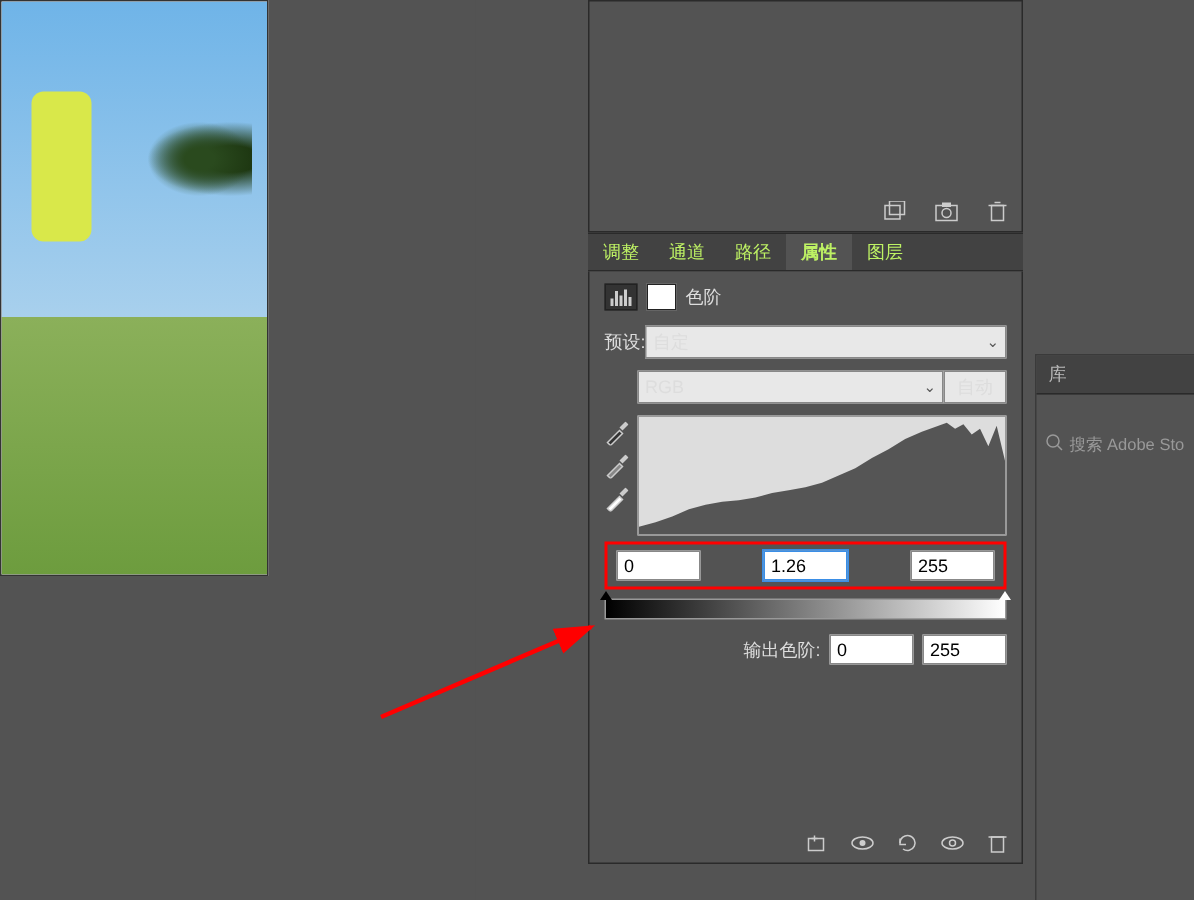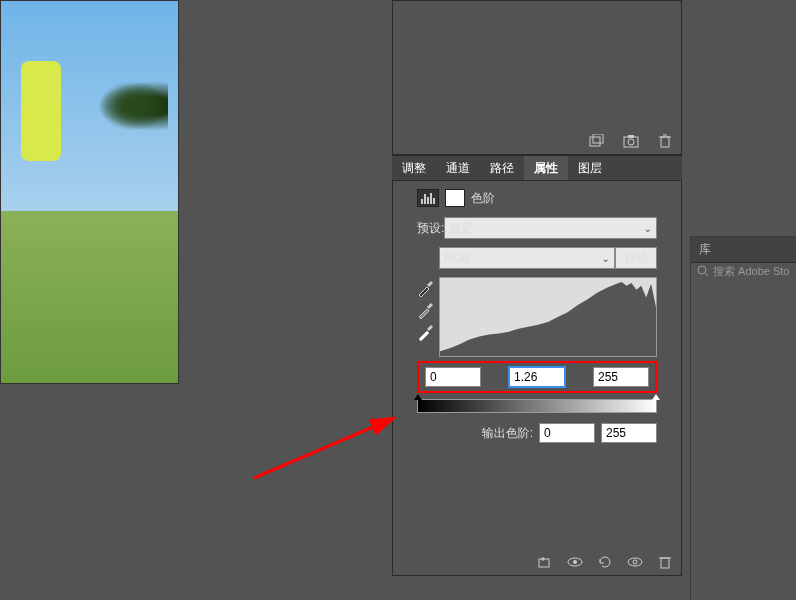--- a/index.html
+++ b/index.html
@@ -10,24 +10,24 @@
 .photo { width: 100%; height: 100%; background: linear-gradient(180deg, #6fb4e8 0%, #a8d0ed 55%, #8bb05a 55%, #6d9c3e 100%); position: relative; }
 .photo::before { content: ""; position: absolute; right: 10px; top: 80px; width: 70px; height: 50px; background: radial-gradient(ellipse at center, #2a4a1e 20%, transparent 70%), radial-gradient(ellipse at 80% 50%, #1e3812 25%, transparent 70%); }
 .photo::after { content: ""; position: absolute; left: 20px; top: 60px; width: 40px; height: 100px; background: #d9e84a; border-radius: 8px; }
 
 .panel-stack { position: absolute; left: 392px; top: 0; width: 290px; height: 600px; background: #535353; }
 .top-panel { height: 155px; background: #535353; border: 1px solid #2a2a2a; position: relative; }
 .top-panel-icons { position: absolute; right: 8px; bottom: 6px; display: flex; gap: 18px; align-items: center; }
 .icon { width: 16px; height: 14px; color: #ccc; font-size: 14px; display: inline-flex; align-items: center; justify-content: center; }
 
 .tabs-row { display: flex; background: #424242; border-top: 1px solid #2a2a2a; border-bottom: 1px solid #2a2a2a; height: 26px; }
-.tab { padding: 4px 10px; color: #ffffff; font-size: 12px; cursor: pointer; }
+.tab { padding: 4px 10px; color: #bef264; font-size: 12px; cursor: pointer; }
 .tab.active { background: #535353; font-weight: bold; }
 
-.props-body { background: #535353; padding: 8px 24px; color: #ddd; font-size: 12px; border: 1px solid #2a2a2a; border-top: none; position: relative; height: 395px; }
+.props-body { background: #535353; padding: 8px 10px; color: #ddd; font-size: 12px; border: 1px solid #2a2a2a; border-top: none; position: relative; height: 395px; }
 .levels-header { display: flex; align-items: center; gap: 6px; margin-bottom: 10px; }
 .levels-icon { width: 22px; height: 18px; background: #333; border: 1px solid #222; display: flex; align-items: flex-end; justify-content: center; gap: 1px; padding: 2px; }
 .levels-icon span { width: 2px; background: #ccc; }
 .mask-thumb { width: 20px; height: 18px; background: #fff; border: 1px solid #222; }
 
 .row { display: flex; align-items: center; gap: 0; margin-bottom: 8px; }
 .select { flex: 1; height: 22px; background: #e8e8e8; border: 1px solid #888; font-size: 12px; padding: 0 4px; display: flex; align-items: center; justify-content: space-between; }
 .select::after { content: "⌄"; font-size: 10px; color: #555; }
 .btn { height: 22px; padding: 0 8px; background: #e8e8e8; border: 1px solid #888; font-size: 12px; display: flex; align-items: center; }
 
@@ -45,21 +45,21 @@
 .tri { position: absolute; top: -6px; width: 0; height: 0; border-left: 4px solid transparent; border-right: 4px solid transparent; }
 .tri.black { border-bottom: 6px solid #000; left: -4px; }
 .tri.white { border-bottom: 6px solid #fff; right: -4px; }
 
 .out-row { display: flex; align-items: center; justify-content: flex-end; gap: 6px; margin-top: 6px; }
 
 .props-bottom-icons { position: absolute; right: 8px; bottom: 6px; display: flex; gap: 14px; }
 
 .right-side { position: absolute; left: 690px; top: 236px; width: 106px; background: #535353; color: #bbb; font-size: 12px; border-left: 1px solid #3a3a3a; border-top: 1px solid #3a3a3a; padding-top: 0; height: 364px; }
 .lib-tab { background: #424242; padding: 4px 8px; border-bottom: 1px solid #2a2a2a; }
-.search-row { padding: 1px 6px; display: flex; align-items: center; gap: 4px; font-size: 11px; color: #999; }
+.search-row { padding: 26px 6px; display: flex; align-items: center; gap: 4px; font-size: 11px; color: #999; }
 .init-row { padding: 6px 6px; margin-top: 120px; }
 
 .arrow-annotation { position: absolute; pointer-events: none; z-index: 50; left: 254px; top: 408px; }
 .arrow-svg { overflow: visible; }
 </style>
 </head>
 <body>
 
 <div class="canvas-area">
   <div class="image-frame">

